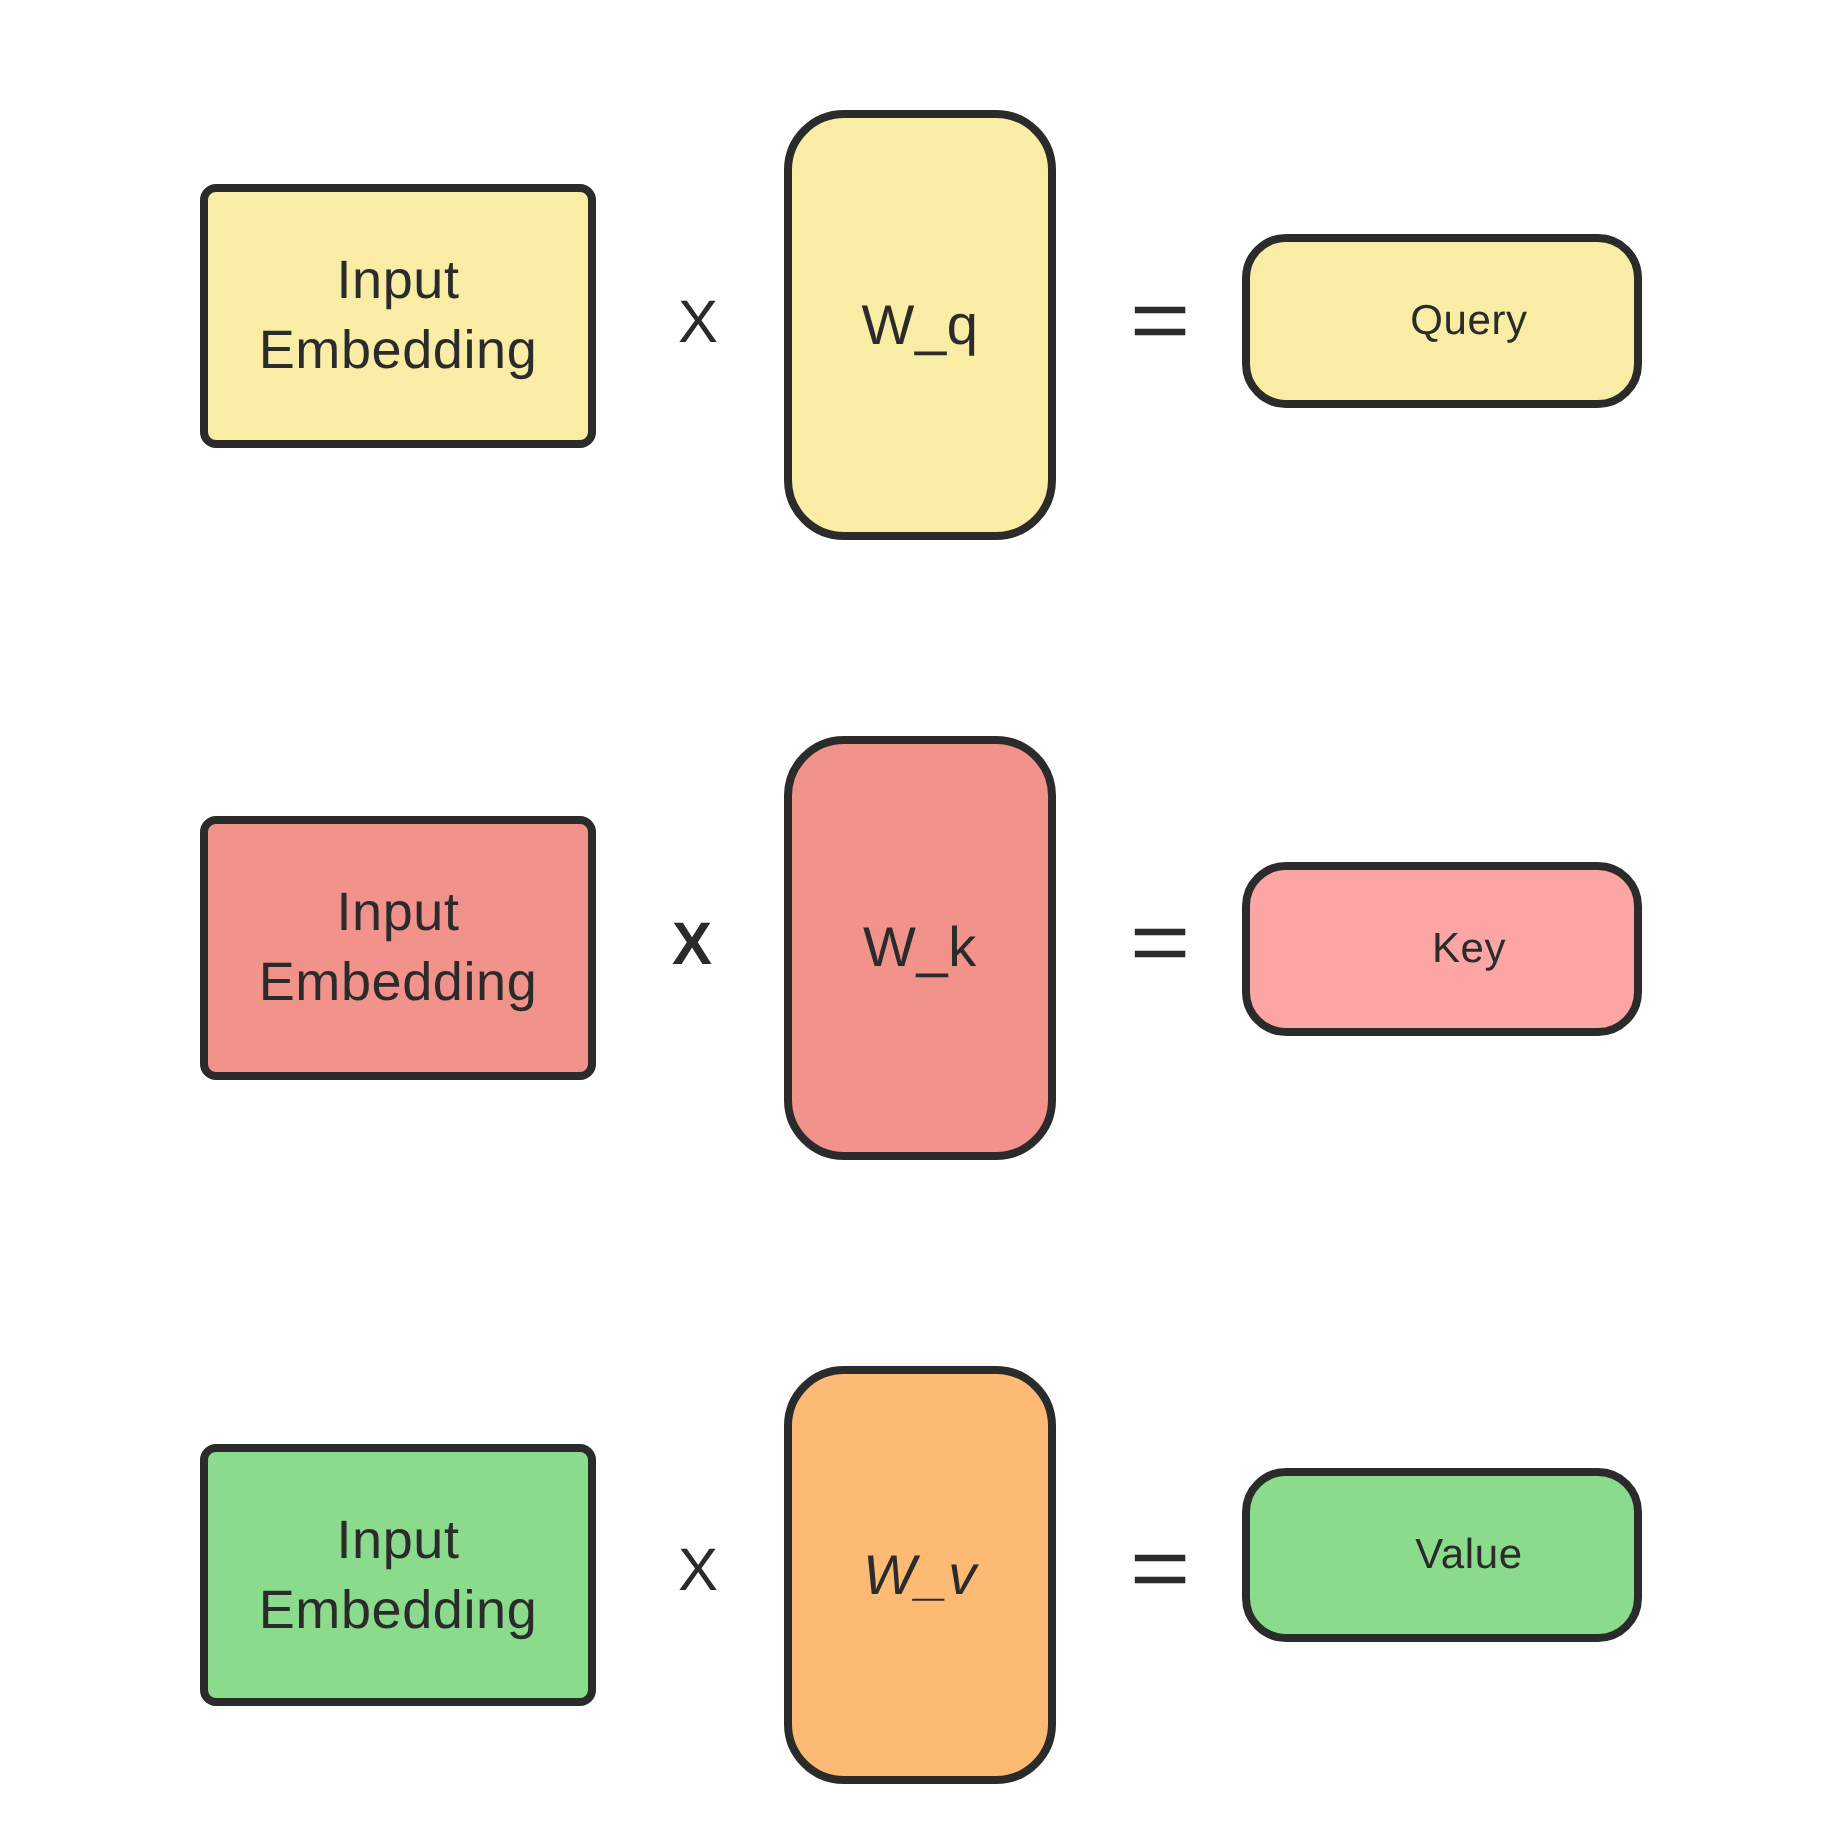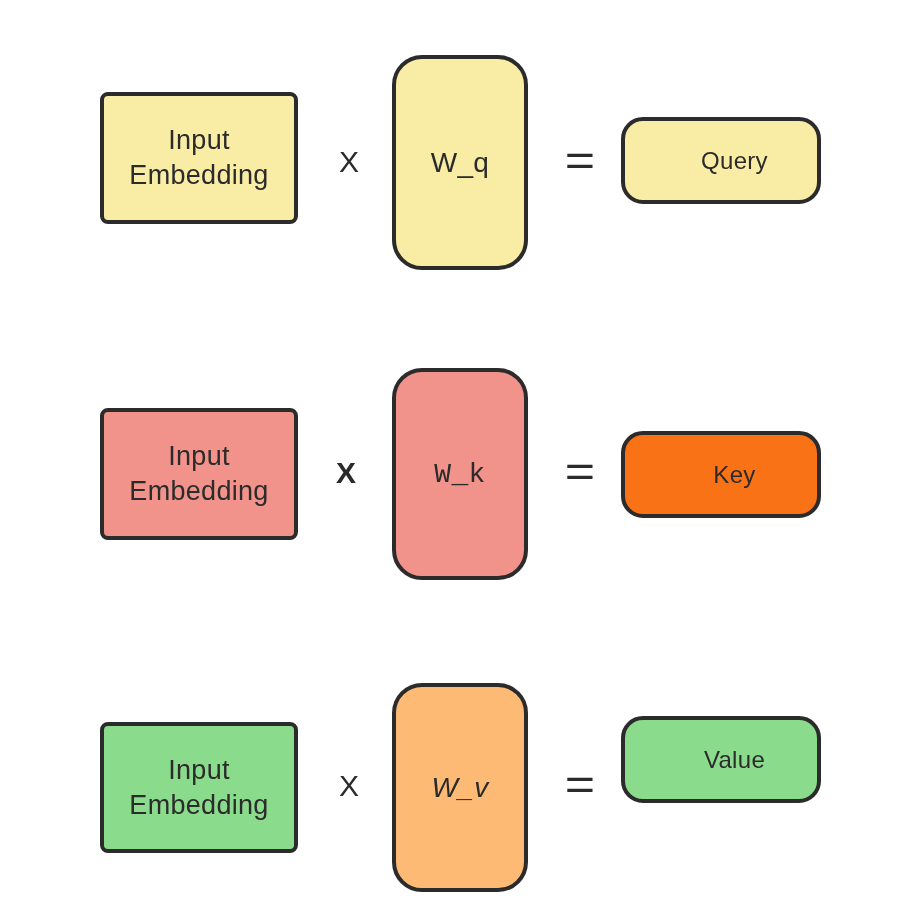--- a/index.html
+++ b/index.html
@@ -40,21 +40,21 @@
     width: 136px;
     border-radius: 30px;
     font-size: 28px;
     text-align: center;
   }
   .output-box {
     left: 621px;
     width: 200px;
     height: 87px;
     border-radius: 22px;
-    font-size: 24px;
+    font-size: 21px;
     padding-left: 27px;
   }
   .op {
     position: absolute;
     transform: translate(-50%, -50%);
     white-space: nowrap;
   }
   .op-x { font-size: 30px; }
   .op-eq {
     font-size: 44px;
@@ -71,21 +71,21 @@
   
   .r2 .input-box  { top: 408px; }
   .r2 .weight-box { top: 368px; height: 212px; }
   .r2 .output-box { top: 431px; }
   .r2 .op-x  { left: 346px; top: 473px; font-weight: 700; }
   .r2 .op-eq { left: 580px; top: 473px; }
 
   
   .r3 .input-box  { top: 722px; height: 131px; }
   .r3 .weight-box { top: 683px; height: 209px; }
-  .r3 .output-box { top: 716px; }
+  .r3 .output-box { top: 734px; }
   .r3 .op-x  { left: 349px; top: 786px; }
   .r3 .op-eq { left: 580px; top: 786px; }
 </style>
 </head>
 <body style="background: rgb(255, 255, 255);">
 
 <div class="canvas">
 
   <section class="row r1">
     <div class="box input-box" style="background-color: rgb(249, 236, 164);">
@@ -101,25 +101,25 @@
       <span>Query</span>
     </div>
   </section>
 
   <section class="row r2">
     <div class="box input-box" style="background-color: rgb(241, 146, 139);">
       <span>Input</span>
       <span>Embedding</span>
     </div>
     <span class="op op-x">X</span>
-    <div class="box weight-box" style="background-color: rgb(241, 146, 139); font-family: Liberation Mono, monospace;">
+    <div class="box weight-box" style="background-color: rgb(241, 146, 139);">
       <span>W_k</span>
     </div>
     <span class="op op-eq">=</span>
-    <div class="box output-box" style="background-color: #f97316;">
+    <div class="box output-box" style="background-color: #fca5a5;">
       <span>Key</span>
     </div>
   </section>
 
   <section class="row r3">
     <div class="box input-box" style="background-color: rgb(139, 219, 141);">
       <span>Input</span>
       <span>Embedding</span>
     </div>
     <span class="op op-x">X</span>

